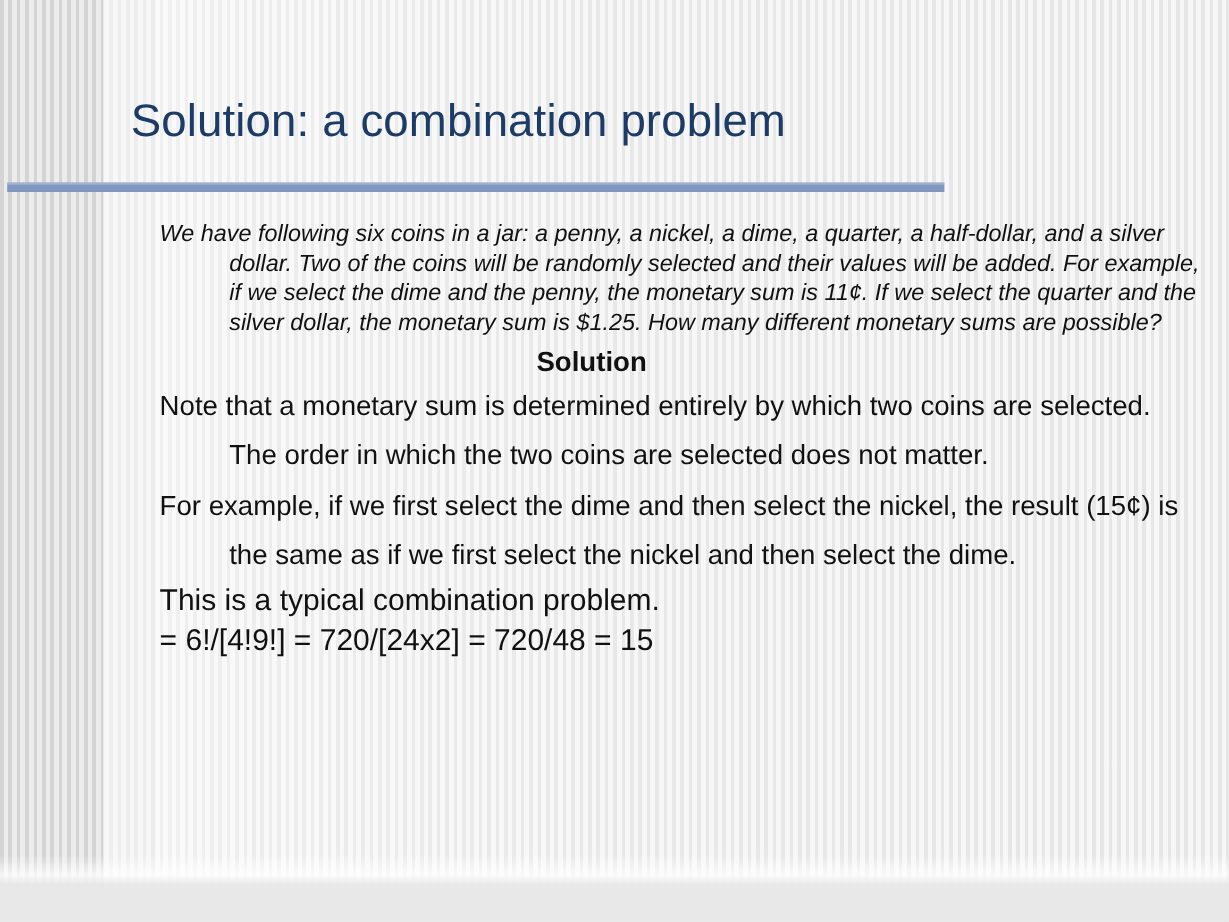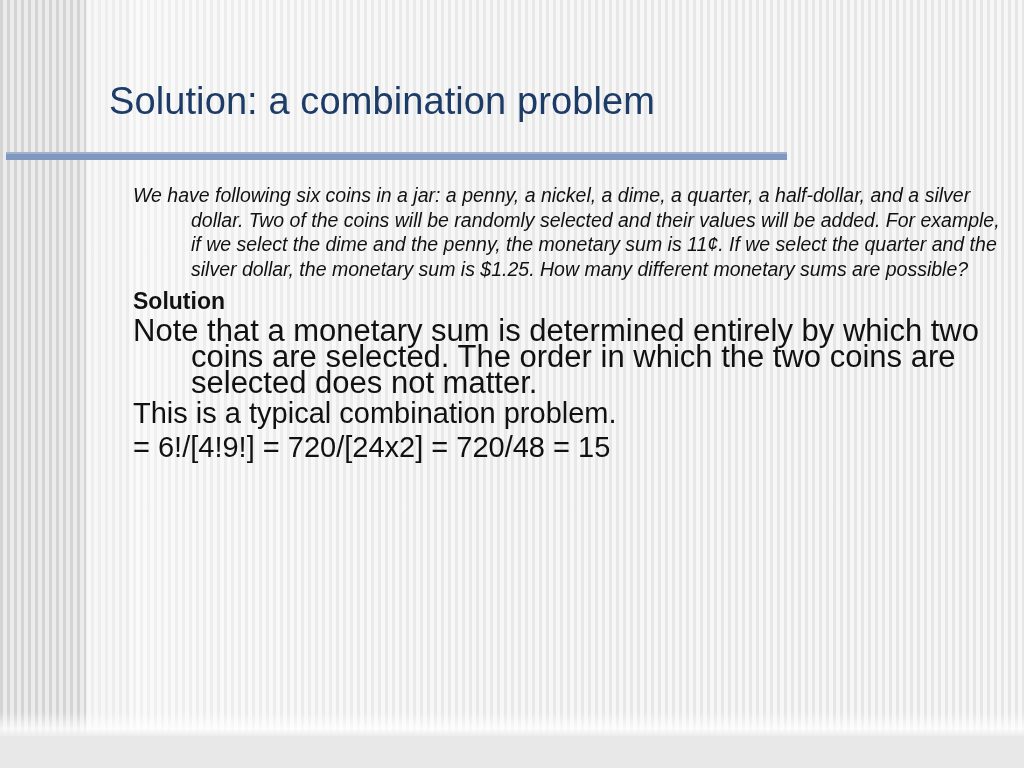--- a/index.html
+++ b/index.html
@@ -121,31 +121,32 @@
   }
 
   p.solution-head {
     font-weight: bold;
     font-size: 23px;
     line-height: 30px;
     padding-left: 0;
     text-indent: 0;
     margin-top: 5px;
     margin-bottom: 2px;
+    text-align: center;
   }
 
   p.note {
-    font-size: 31px;
-    line-height: 26px;
+    font-size: 23px;
+    line-height: 41px;
     width: 800px;
     margin-bottom: 1px;
   }
 
   p.line {
-    font-size: 29px;
+    font-size: 25px;
     line-height: 32.5px;
     padding-left: 0;
     text-indent: 0;
     margin-bottom: 1px;
   }
 </style>
 </head>
 <body>
 
 <div id="slide">
@@ -157,20 +158,21 @@
   <div id="title-rule"></div>
 
   <div id="body">
 
     <p class="para quote">We have following six coins in a jar: a penny, a nickel, a dime, a quarter, a half-dollar, and a silver dollar. Two of the coins will be randomly selected and their values will be added. For example, if we select the dime and the penny, the monetary sum is 11¢.  If we select the quarter and the silver dollar, the monetary sum is $1.25.  How many different monetary sums are possible?</p>
 
     <p class="para solution-head">Solution</p>
 
     <p class="para note"> Note that a monetary sum is determined entirely by which two coins are selected.  The order in which the two coins are selected does not matter.</p>
 
+    <p class="para note">For example, if we first select the dime and then select the nickel, the result (15¢) is the same as if we first select the nickel and then select the dime.</p>
 
     <p class="para line">This is a typical combination problem.</p>
 
 
     <p class="para line">= 6!/[4!9!] = 720/[24x2] = 720/48 = 15</p>
 
 
   </div>
 
   <div id="slide-bottom-fade"></div>

